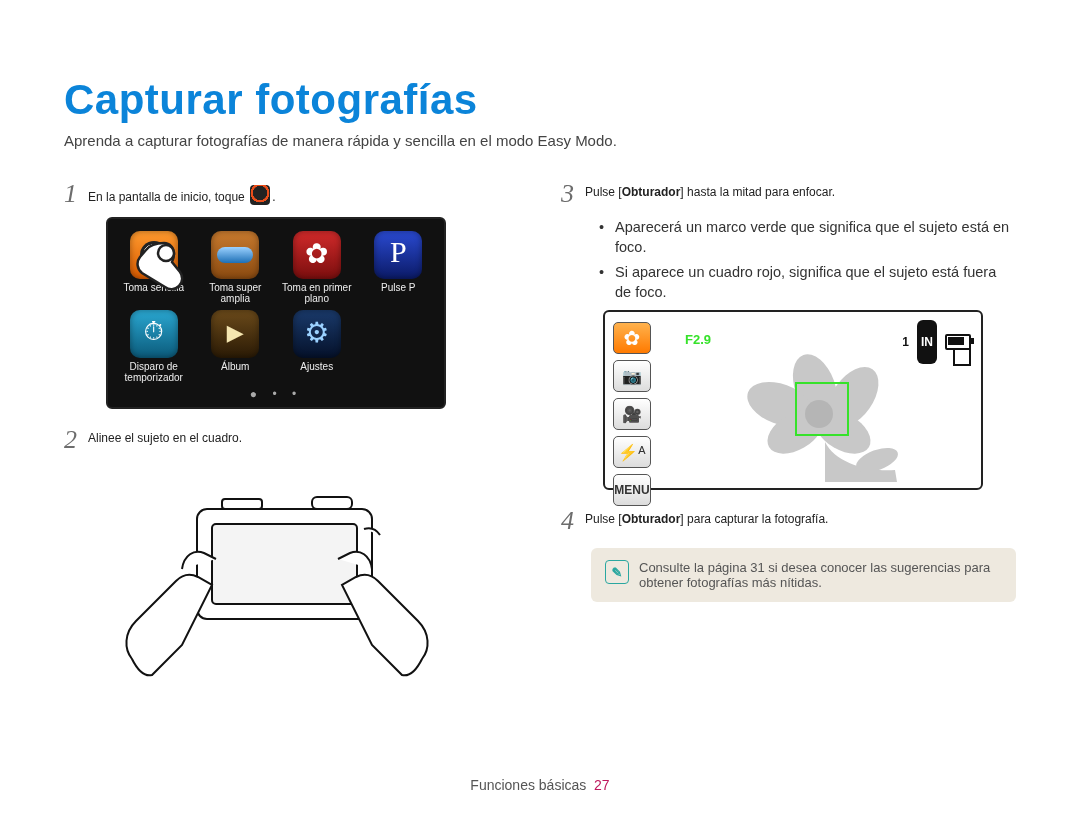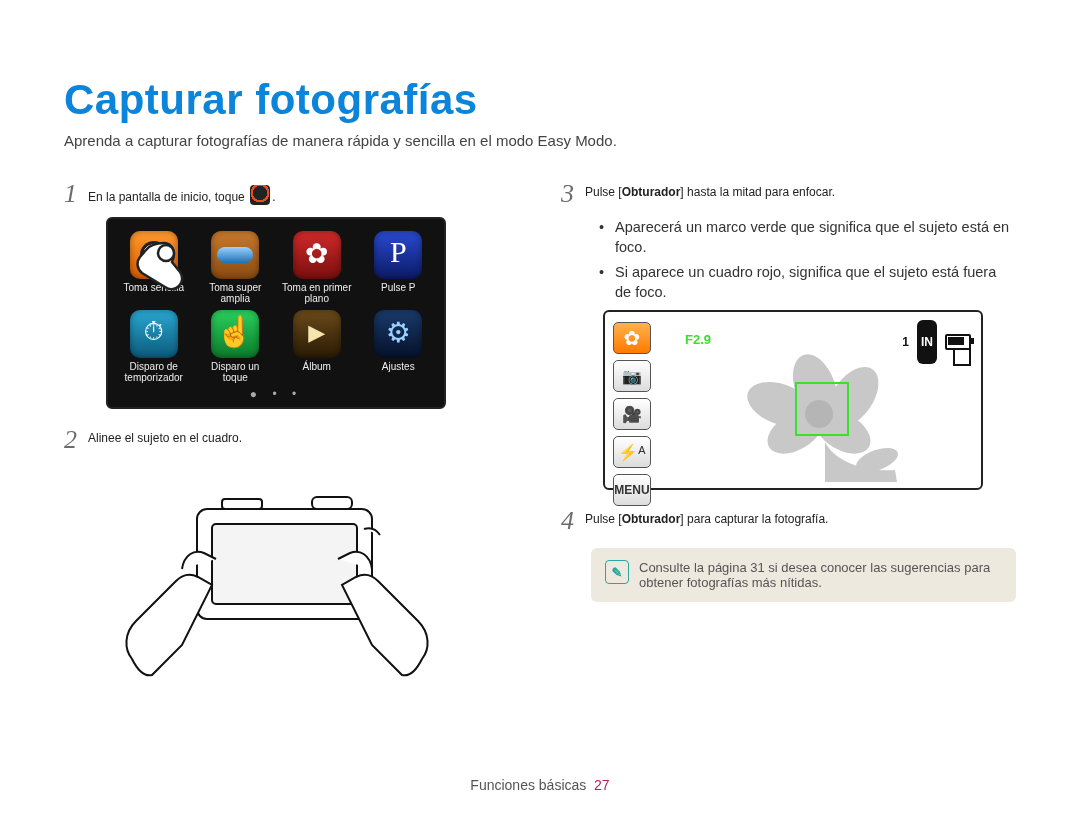--- a/index.html
+++ b/index.html
@@ -93,24 +93,20 @@
             </div>
             <div class="app">
               <div class="app-ic ic-p"></div>
               <div class="app-lbl">Pulse P</div>
             </div>
             <div class="app">
               <div class="app-ic ic-timer"></div>
               <div class="app-lbl">Disparo de temporizador</div>
             </div>
             <div class="app">
-              <div class="app-ic ic-touch"></div>
-              <div class="app-lbl">Disparo un toque</div>
-            </div>
-            <div class="app">
               <div class="app-ic ic-album"></div>
               <div class="app-lbl">Álbum</div>
             </div>
             <div class="app">
               <div class="app-ic ic-settings"></div>
               <div class="app-lbl">Ajustes</div>
             </div>
           </div>
       <div class="dots">●  •  •</div>
       <div class="hand" style="left:14px;top:14px">

